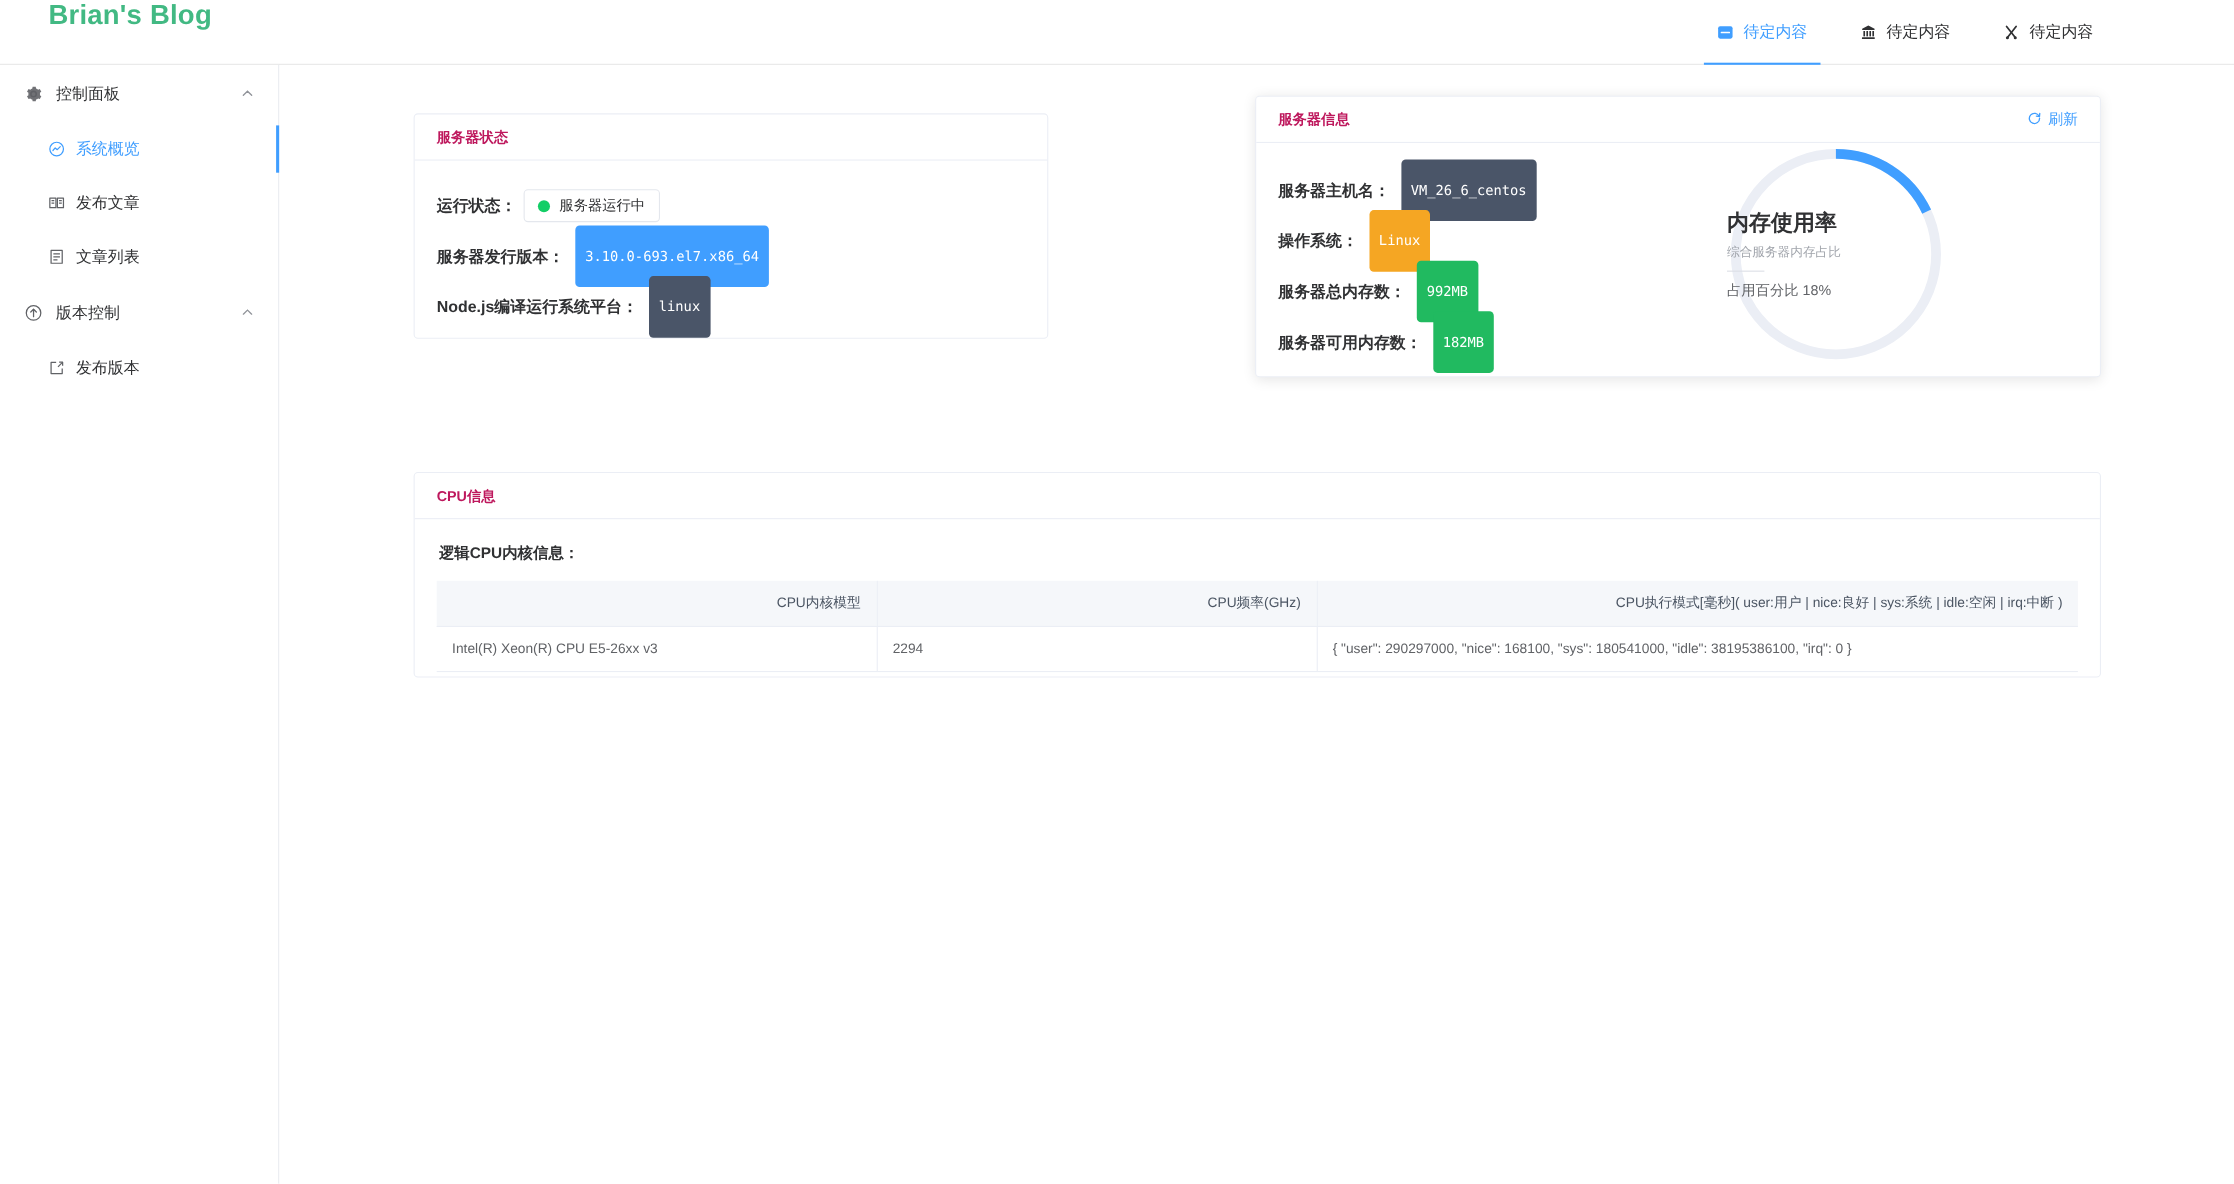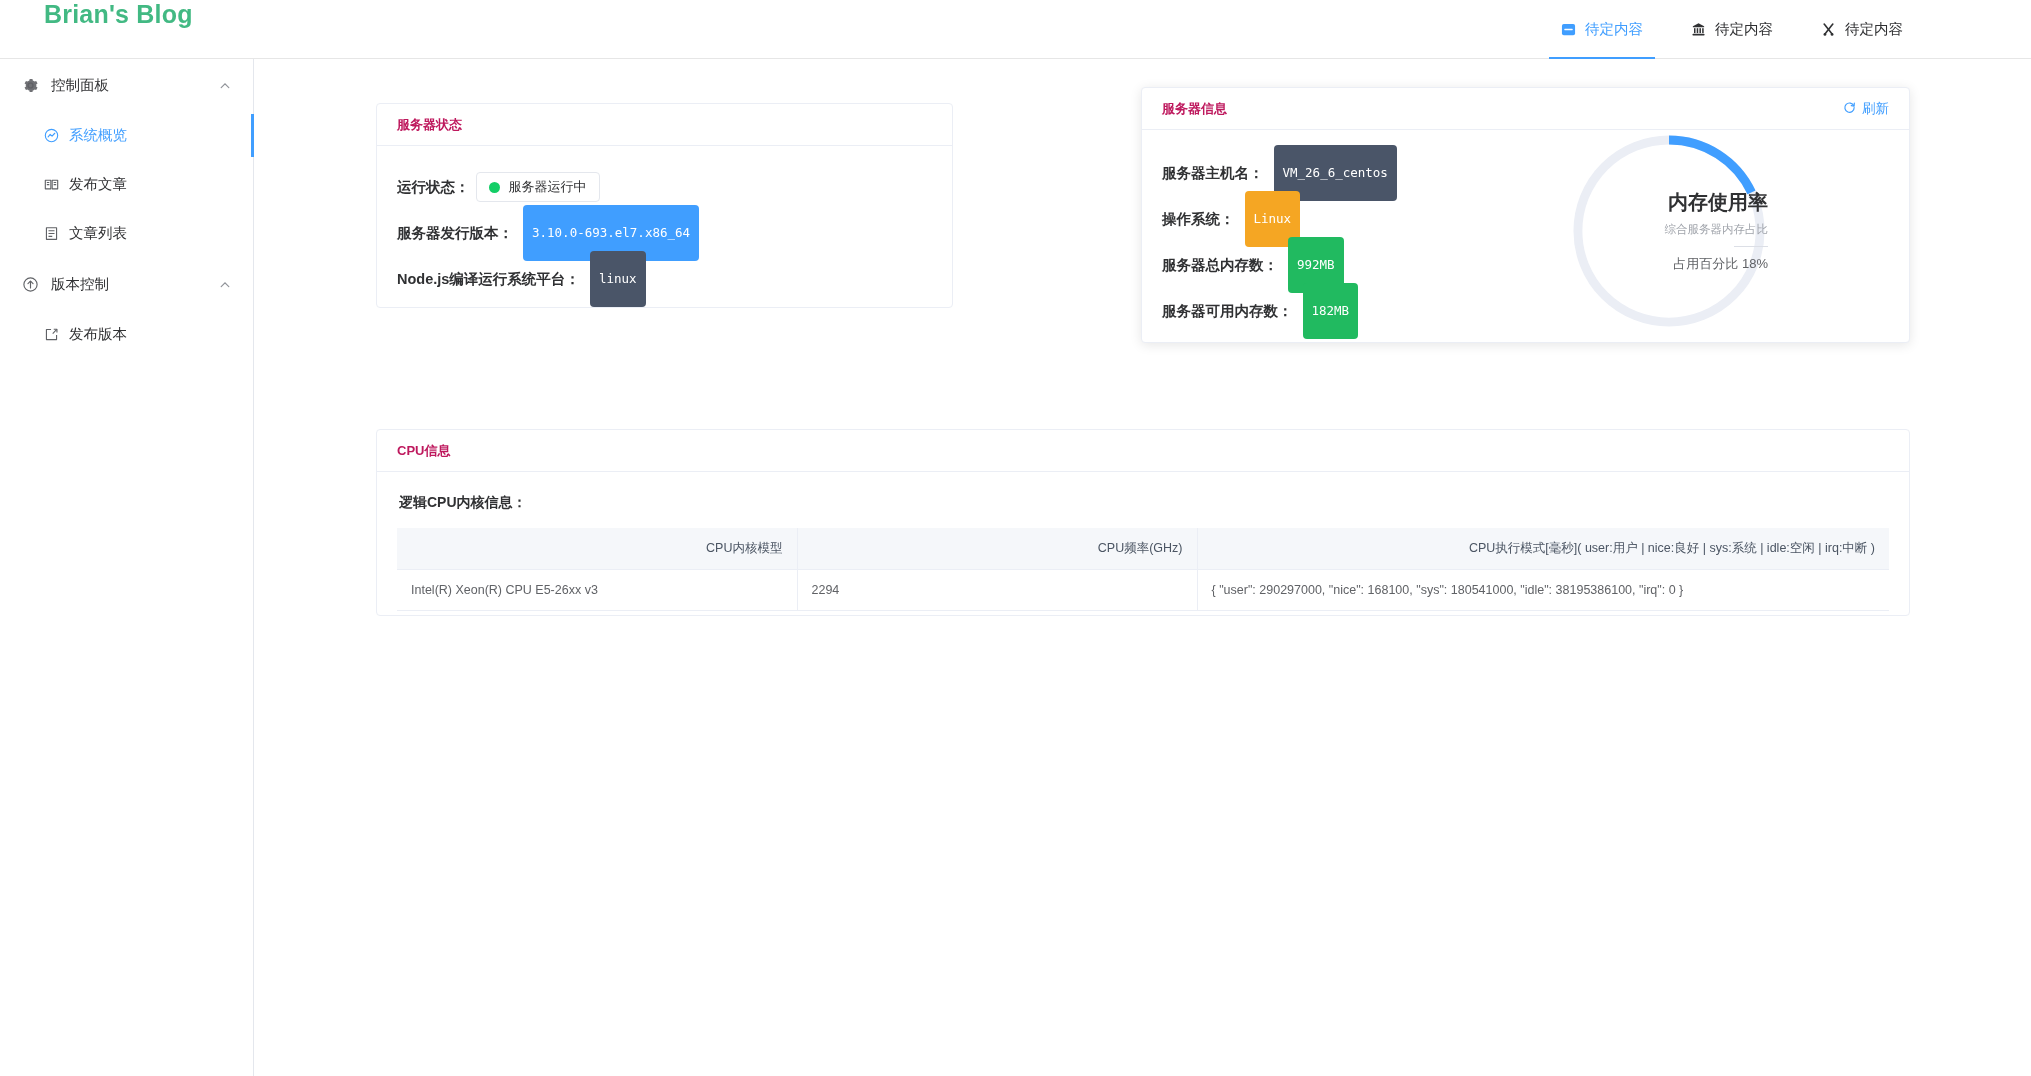--- a/index.html
+++ b/index.html
@@ -135,21 +135,21 @@
   .info-right { flex: 1 1 auto; position: relative; }
   .refresh {
     display: inline-flex; align-items: center; gap: 6px;
     font-size: 13.5px; color: #409eff; cursor: pointer;
   }
   .refresh svg { width: 13px; height: 13px; }
 
   .gauge { position: absolute; left: 18px; top: -16px; width: 198px; height: 198px; }
   .gauge-center {
     position: absolute; left: 0; top: 0; width: 198px; height: 198px;
-    display: flex; flex-direction: column; align-items: flex-end; justify-content: center;
+    display: flex; flex-direction: column; align-items: flex-start; justify-content: center;
   }
   .gauge-title { font-size: 20px; font-weight: bold; color: #303133; }
   .gauge-sub { font-size: 11.5px; color: #a0a4ab; margin-top: 6px; }
   .gauge-rule { width: 34px; height: 1px; background: #dcdfe6; margin: 9px 0 8px 0; }
   .gauge-pct { font-size: 13px; color: #606266; }
 
   
   .card-cpu {
     position: absolute; top: 370px; left: 122px;
     width: 1534px; height: 187px;

